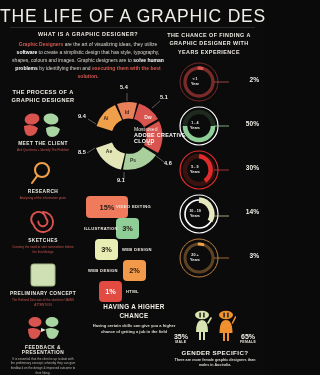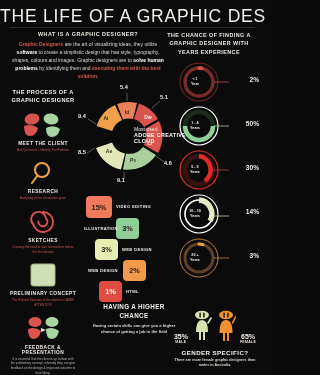--- a/index.html
+++ b/index.html
@@ -263,21 +263,21 @@
       </svg>
       <div class="ring-txt" style="right:40px;left:0;">
         <span>20 +</span>
         <span>Years</span>
       </div>
       <div class="ring-pct">3%</div>
     </div>
   </div>
 
   <div class="skills">
-    <div class="skill-box" style="left:0px;top:0px;width:26px;height:22px;background:#ef7b5c;">15%</div>
+    <div class="skill-box" style="left:0px;top:0px;width:42px;height:22px;background:#ef7b5c;">15%</div>
     <div class="skill-lab" style="left:30px;top:8px;">VIDEO EDITING</div>
 
     <div class="skill-box" style="left:30px;top:22px;width:23px;height:21px;background:#8fce96;">3%</div>
     <div class="skill-lab" style="left:-2px;top:30px;">ILLUSTRATION</div>
 
     <div class="skill-box" style="left:9px;top:43px;width:23px;height:21px;background:#e8edb4;">3%</div>
     <div class="skill-lab" style="left:36px;top:51px;">WEB DESIGN</div>
 
     <div class="skill-box" style="left:37px;top:64px;width:23px;height:21px;background:#f2994a;">2%</div>
     <div class="skill-lab" style="left:2px;top:72px;">WEB DESIGN</div>

